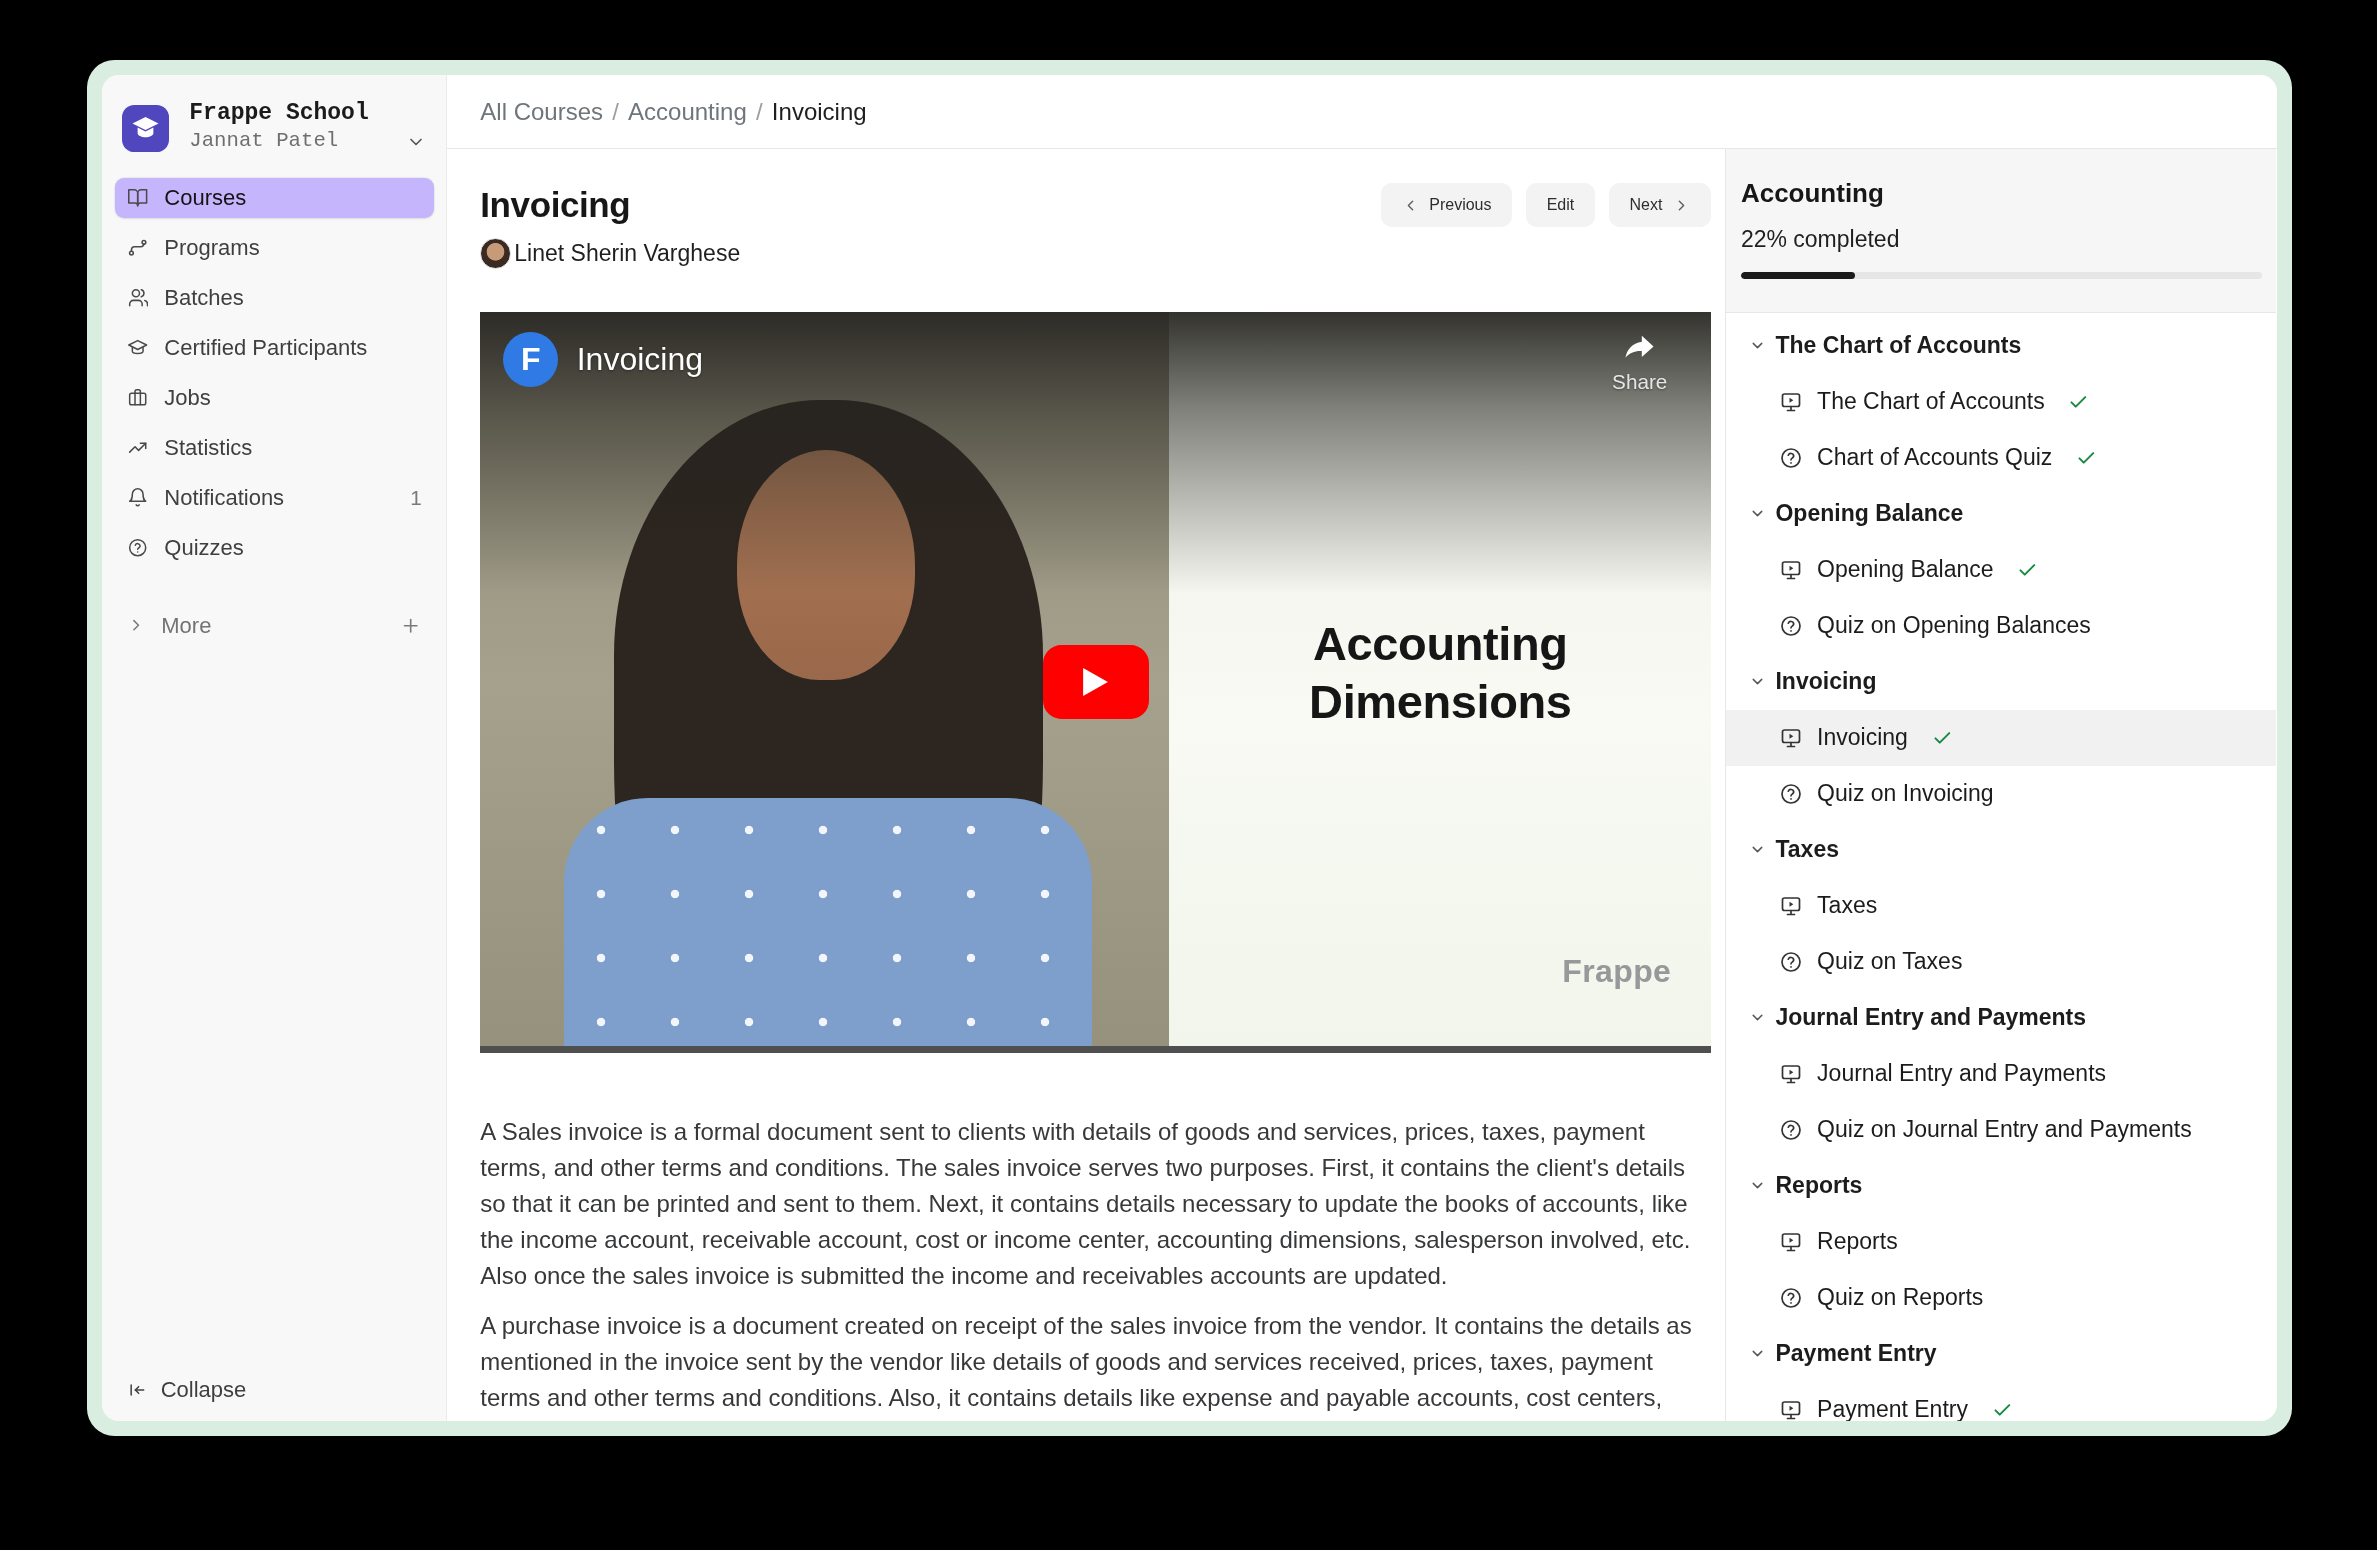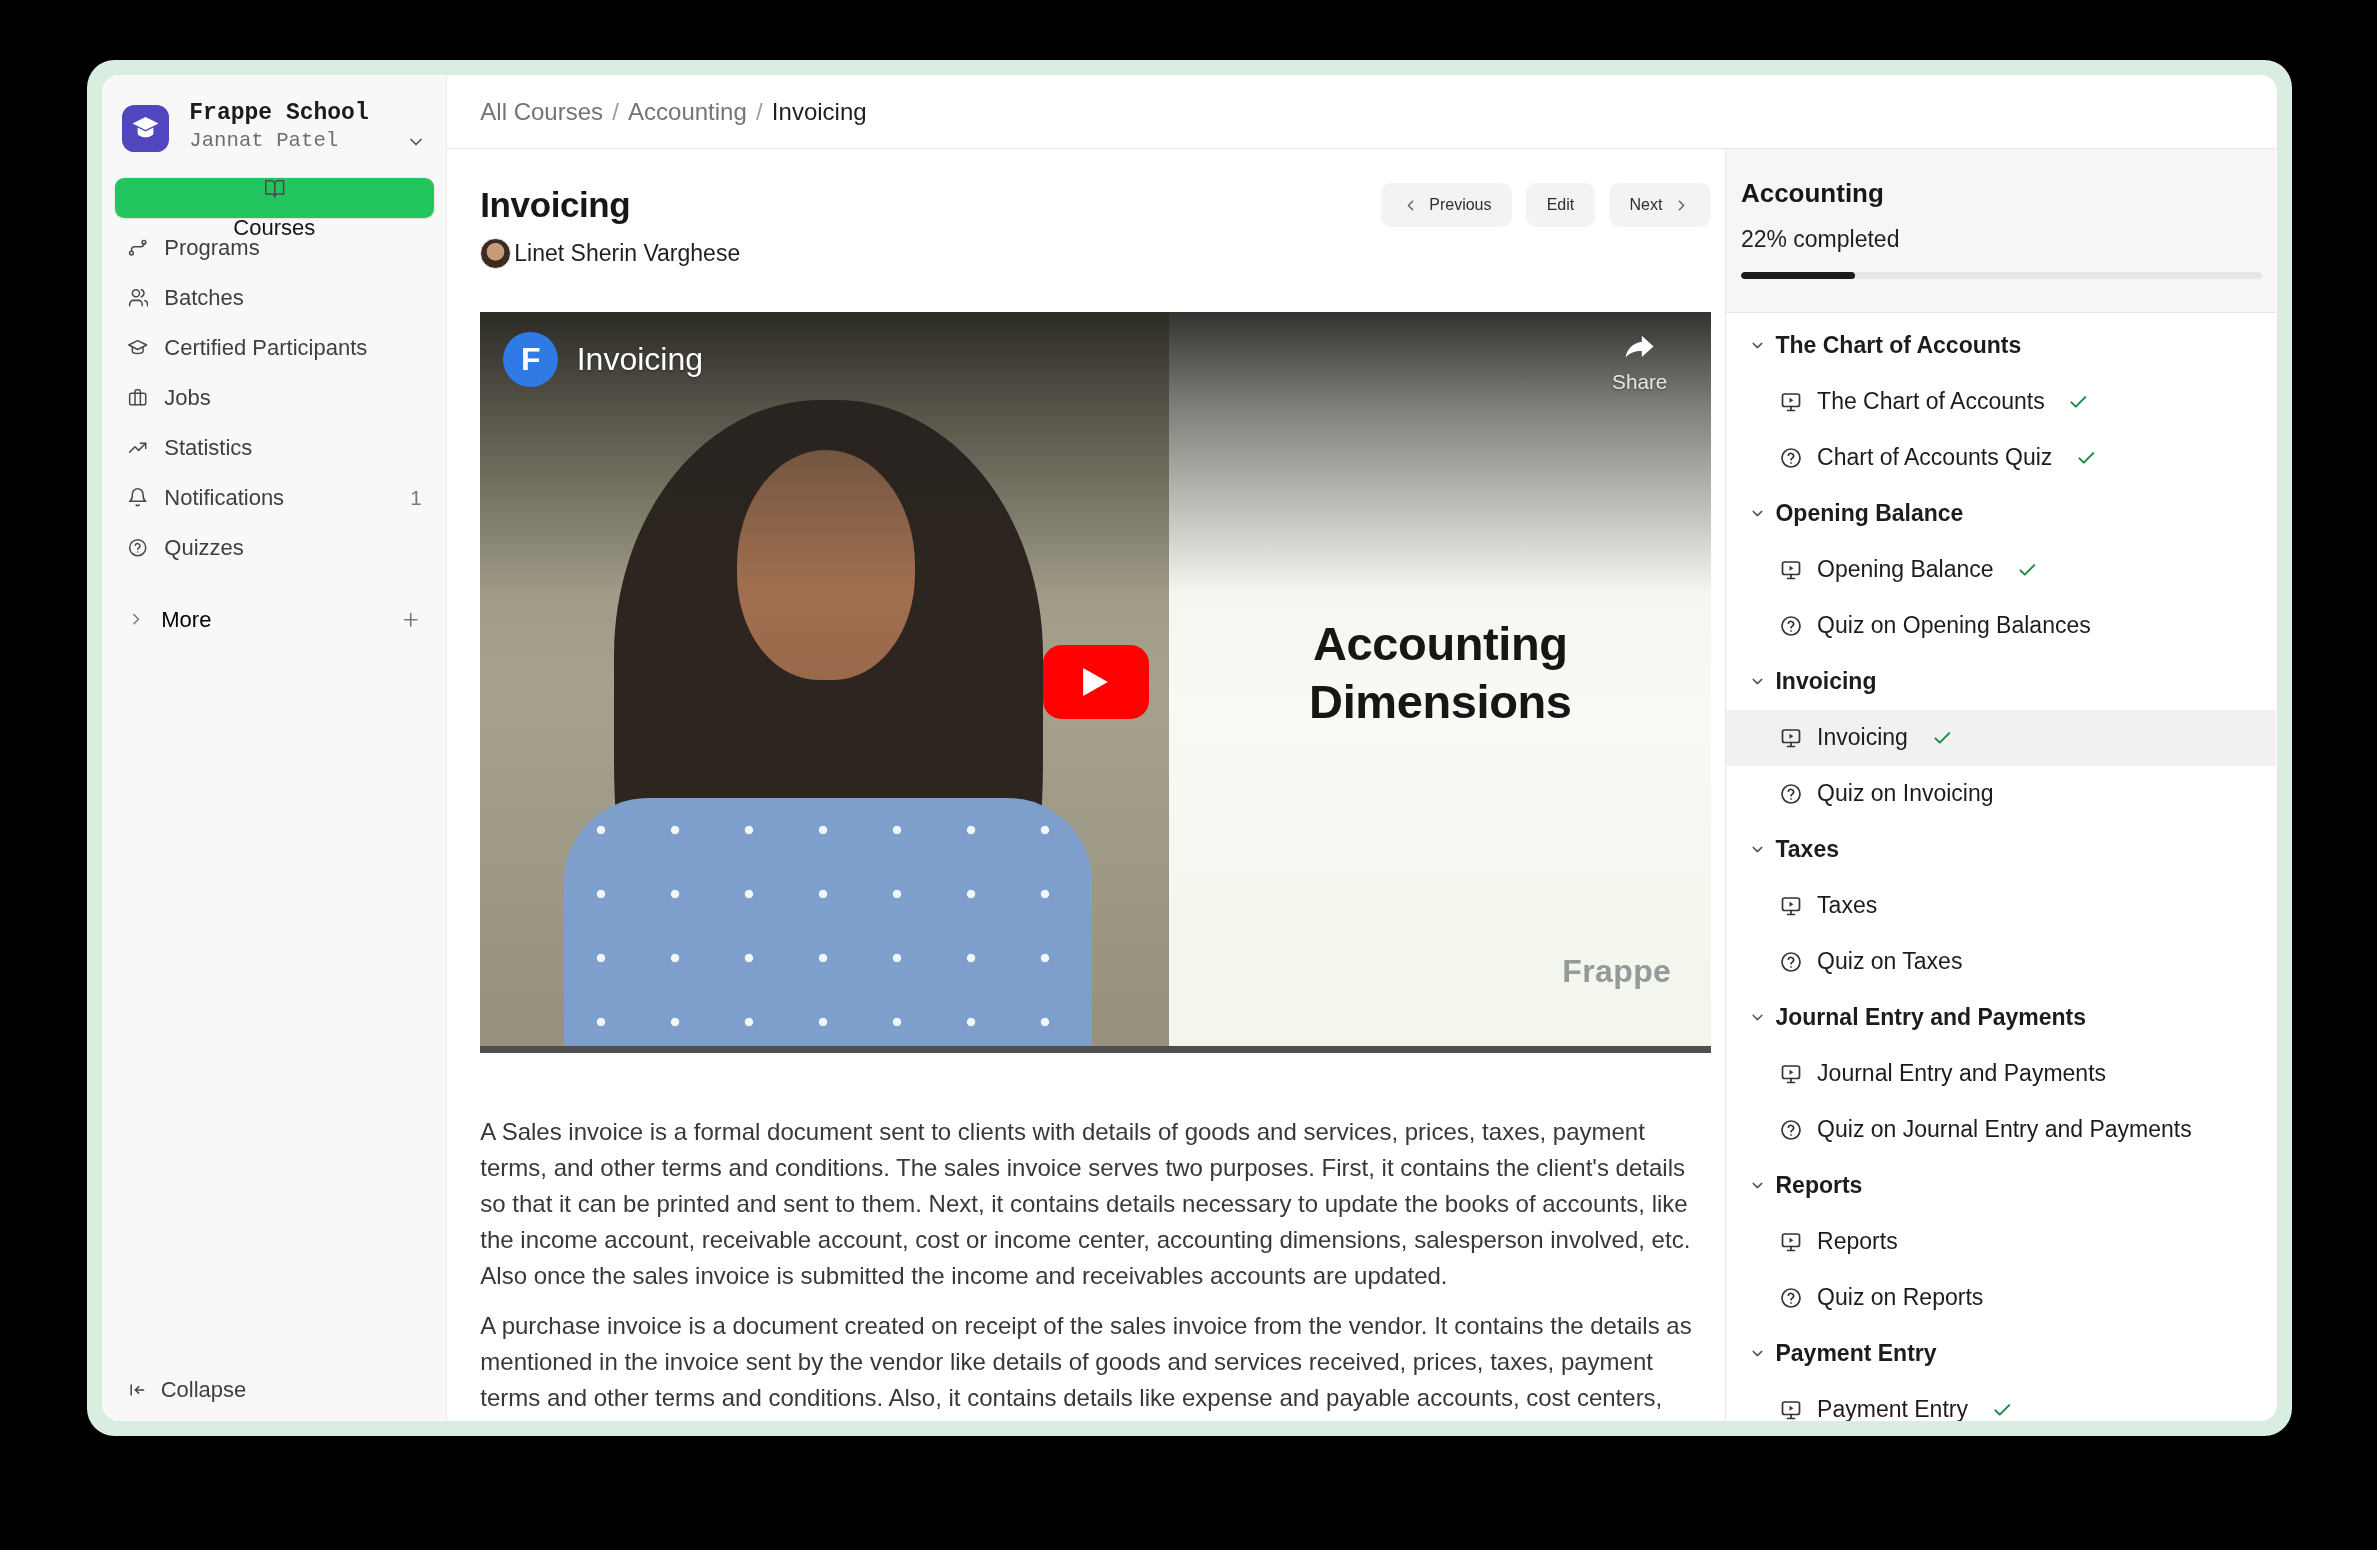--- a/index.html
+++ b/index.html
@@ -20,28 +20,28 @@
   .brand-logo { width:47px; height:47px; border-radius:12.3px; background:#5046be;
                 display:flex; align-items:center; justify-content:center; flex:0 0 47px; }
   .brand-logo svg { width:31px; height:31px; }
   .brand-name { font-size:23px; font-weight:700; color:#1b1b1b; line-height:26px; }
   .brand-sub  { font-size:20.7px; color:#6f6f6f; margin-top:2.3px; }
   .brand-chevron { margin-left:auto; color:#555; }
   .brand-chevron svg { width:20px; height:20px; }
 
   .nav-item { height:40px; border-radius:9.2px; padding:0 12.3px; display:flex; align-items:center;
               gap:16px; font-size:22px; color:#3f3f3f; margin-bottom:10px; cursor:pointer; }
-  .nav-item.active { background:#22c55e; color:#141414; font-weight:500;
-                     box-shadow:0 0.8px 2.3px rgba(0,0,0,.09), 0 0 0 0.8px rgba(0,0,0,.035);flex-direction:column; }
+  .nav-item.active { background:#c4b5fd; color:#141414; font-weight:500;
+                     box-shadow:0 0.8px 2.3px rgba(0,0,0,.09), 0 0 0 0.8px rgba(0,0,0,.035); }
   .nav-icon { color:#4a4a4a; }
   .nav-icon svg { width:21.4px; height:21.4px; }
   .nav-badge { margin-left:auto; color:#7a7a7a; font-size:20.7px; }
 
-  .more-row { margin-top:22px; height:40px; padding:0 12.3px; display:flex; align-items:center;
-              gap:16px; font-size:22px; color:#000000; cursor:pointer; }
+  .more-row { margin-top:28px; height:40px; padding:0 12.3px; display:flex; align-items:center;
+              gap:16px; font-size:22px; color:#737373; cursor:pointer; }
   .more-row .icon { color:#7a7a7a; }
   .more-row svg { width:18.4px; height:18.4px; }
   .more-plus { margin-left:auto; color:#6f6f6f; cursor:pointer; }
   .more-plus svg { width:21.4px; height:21.4px; }
 
   .collapse-row { margin-top:auto; height:40px; padding:0 12.3px; display:flex; align-items:center;
                   gap:13.8px; font-size:22px; color:#3f3f3f; cursor:pointer; }
   .collapse-row svg { width:20px; height:20px; }
 
   

